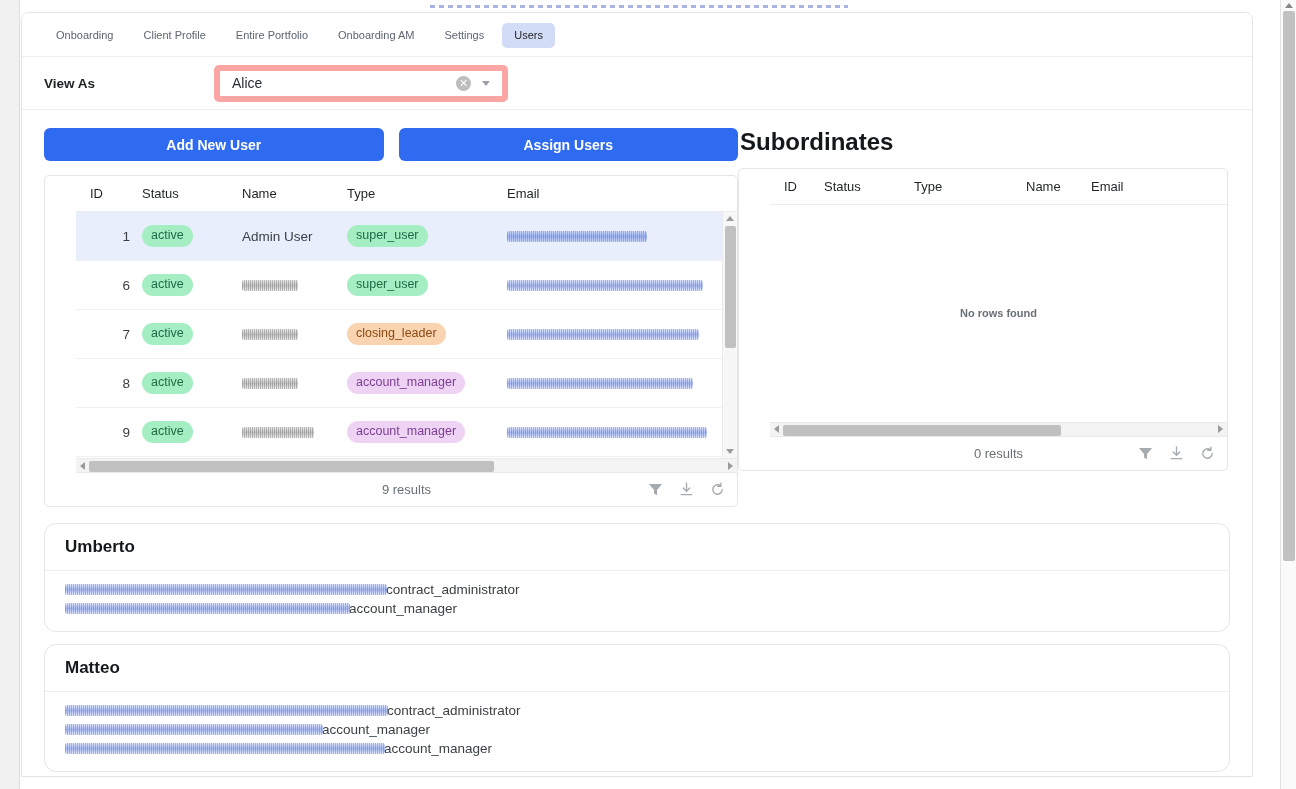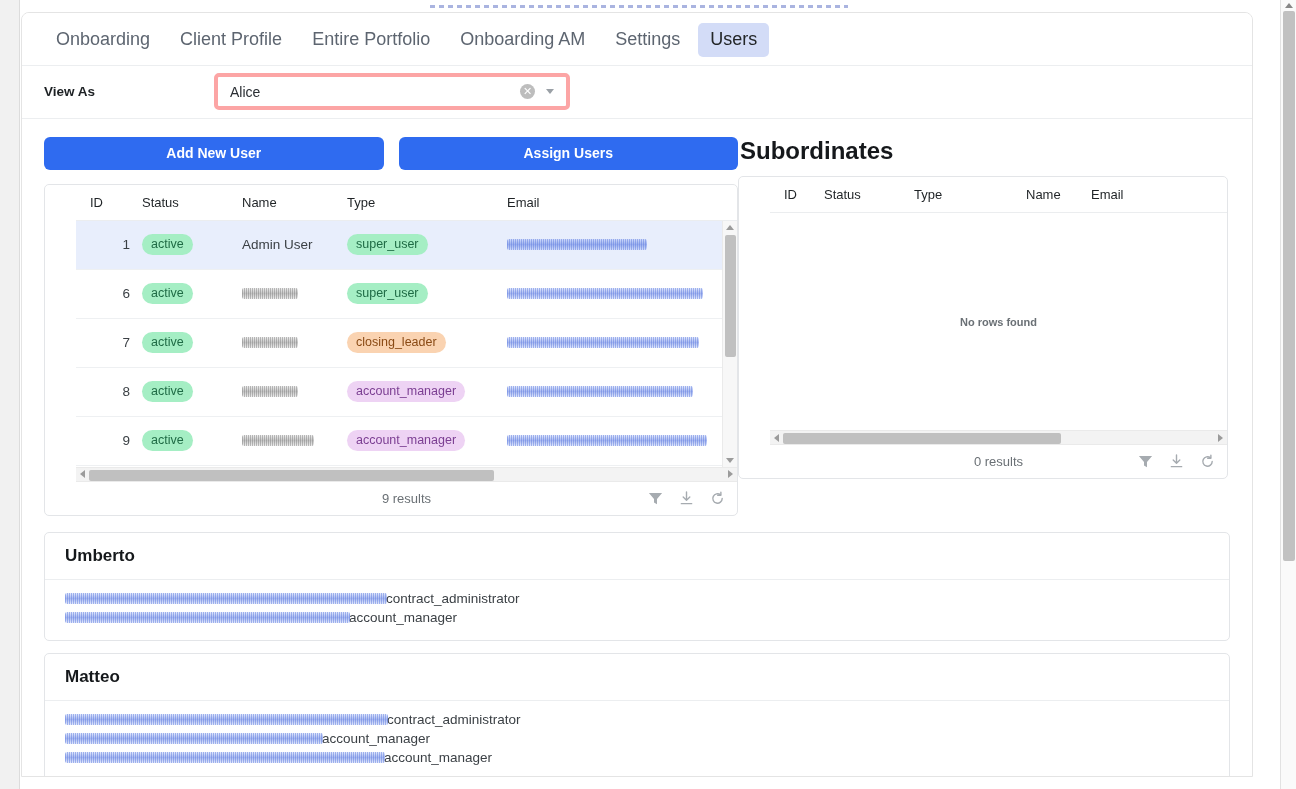--- a/index.html
+++ b/index.html
@@ -67,21 +67,21 @@
 
   
   .tabbar {
     display: flex;
     align-items: center;
     gap: 6px;
     padding: 10px 22px 8px 22px;
     background: #ffffff;
   }
   .tab {
-    font-size: 18px;
+    font-size: 11px;
     color: #5d6570;
     padding: 6px 12px;
     border-radius: 5px;
     cursor: pointer;
     white-space: nowrap;
     line-height: 1.2;
   }
   .tab.active {
     background: #d3dcf7;
     color: #232628;
@@ -99,23 +99,23 @@
     padding: 0 22px;
   }
   .viewas-label {
     font-size: 13.5px;
     font-weight: bold;
     color: #1d2124;
     width: 170px;
   }
   .select-box {
     position: relative;
-    width: 356px; height: 37px;
+    width: 294px; height: 37px;
     background: #ffffff;
-    border: 4px solid #fca5a5;
+    border: 6px solid #fca5a5;
     border-radius: 5px;
     display: flex;
     align-items: center;
     padding: 0 12px;
     cursor: pointer;
   }
   .select-value { font-size: 14px; color: #2a2e33; flex: 1; }
   .clear-icon {
     width: 15px; height: 15px; border-radius: 50%;
     background: #bdbdbd; color: #ffffff;
@@ -315,21 +315,21 @@
     font-weight: bold;
     color: #15181b;
     margin: 0 0 12px 2px;
     line-height: 1.15;
   }
 
   
   .bottom-cards { padding: 16px 22px 0 22px; }
   .info-card {
     border: 1px solid #e3e5e8;
-    border-radius: 5px;
+    border-radius: 12px;
     background: #ffffff;
     margin-bottom: 12px;
     overflow: hidden;
   }
   .info-card-head {
     padding: 13px 20px;
     border-bottom: 1px solid #eceef0;
   }
   .info-card-head h3 {
     margin: 0;

